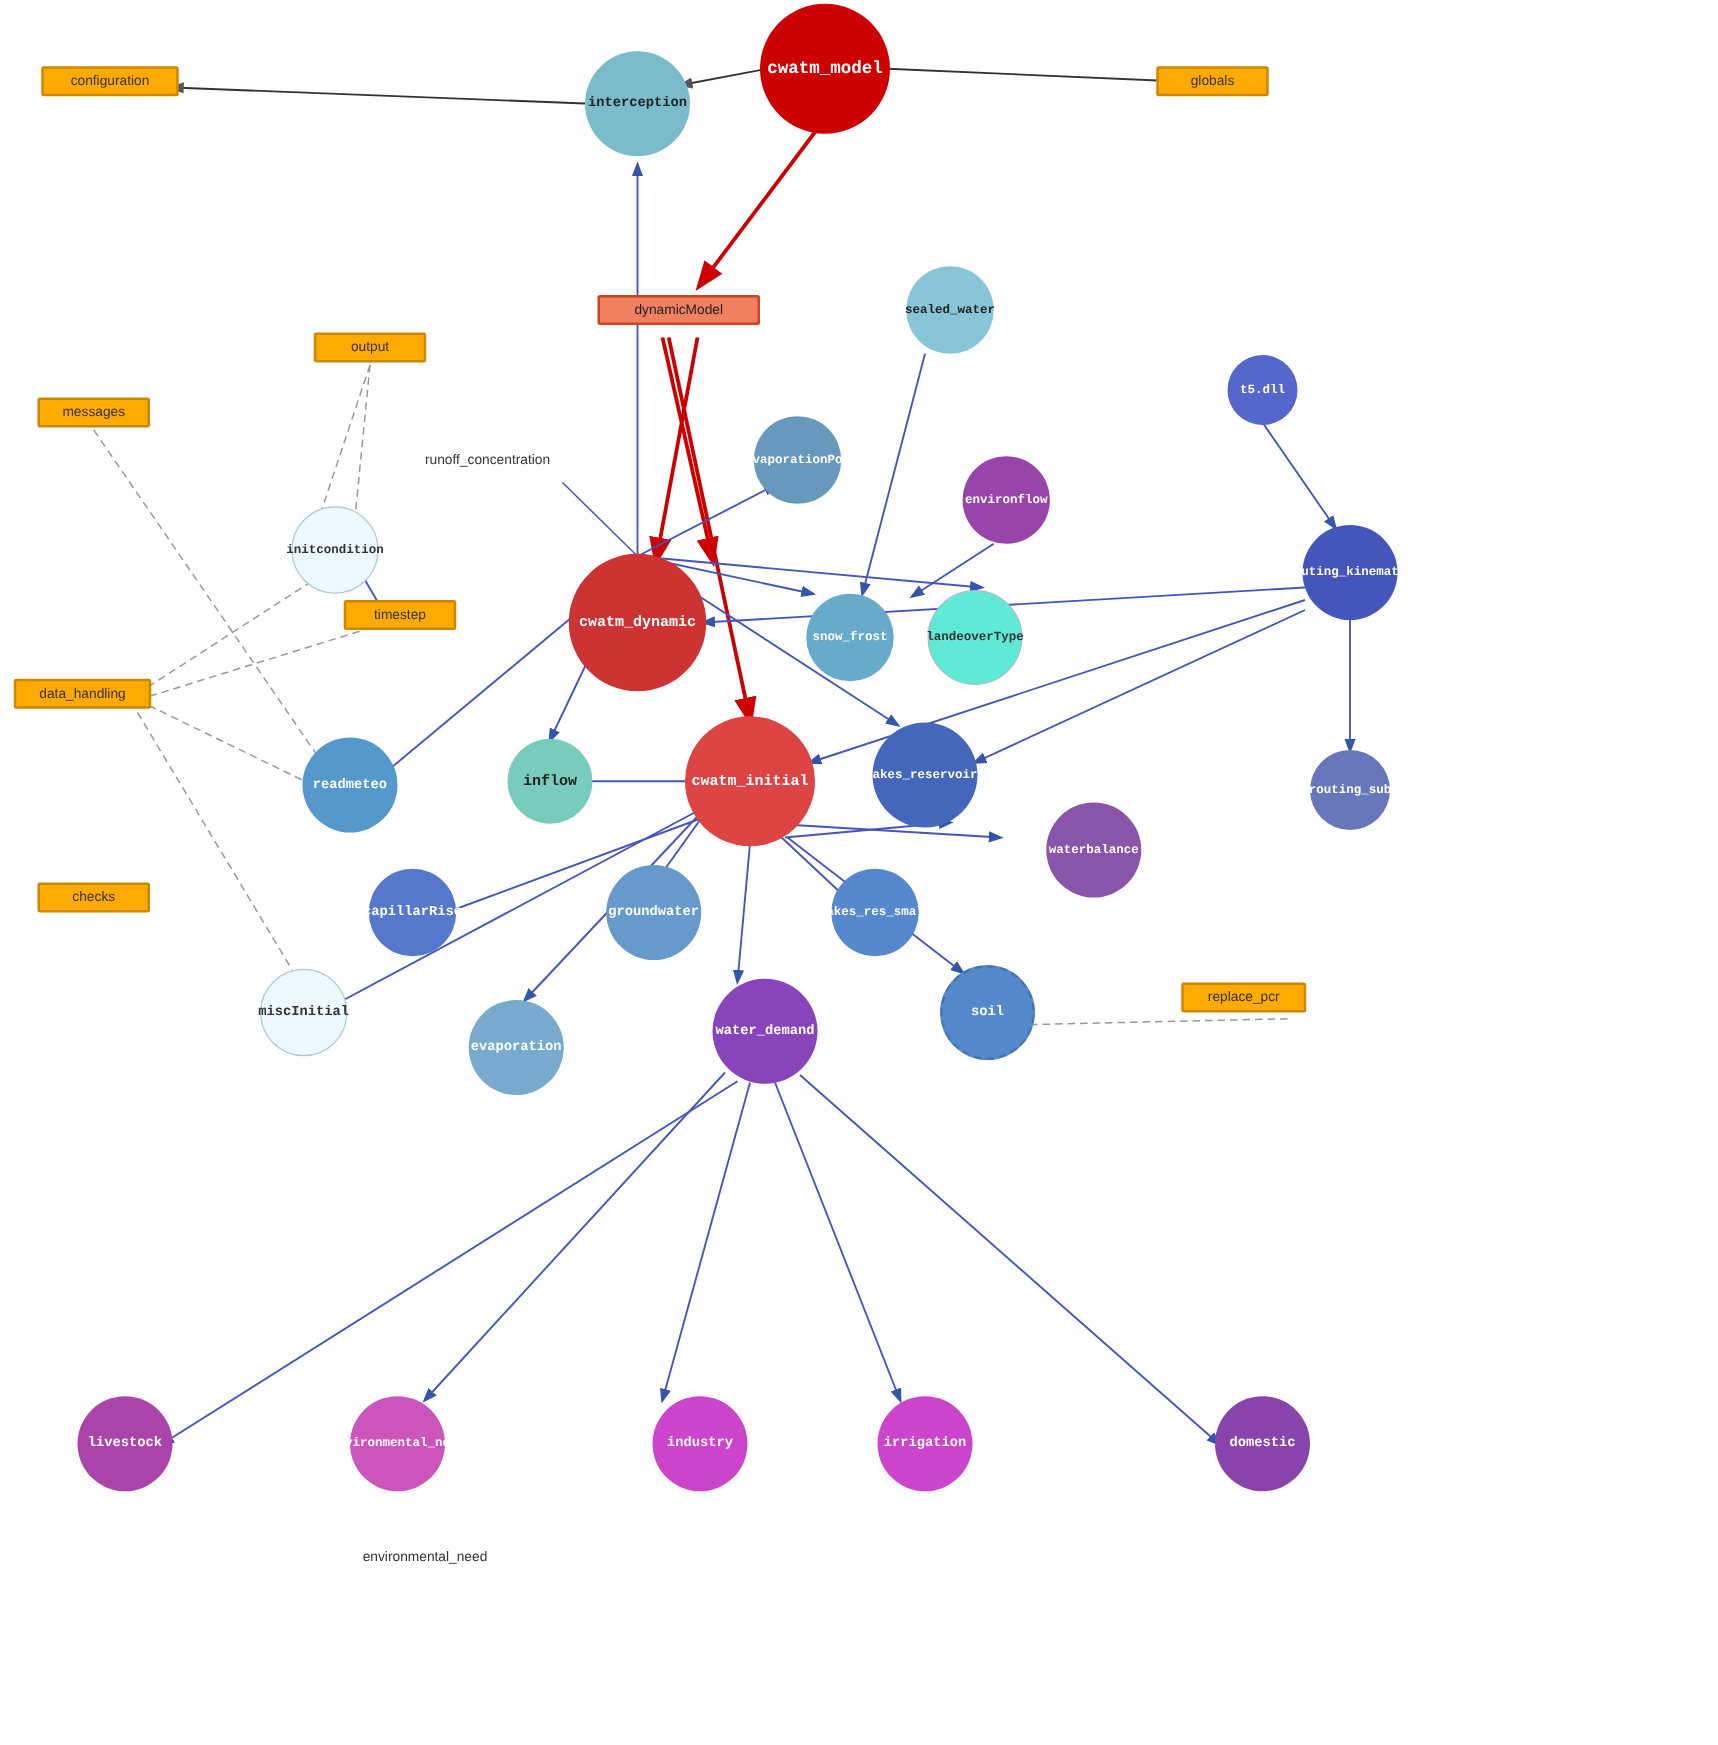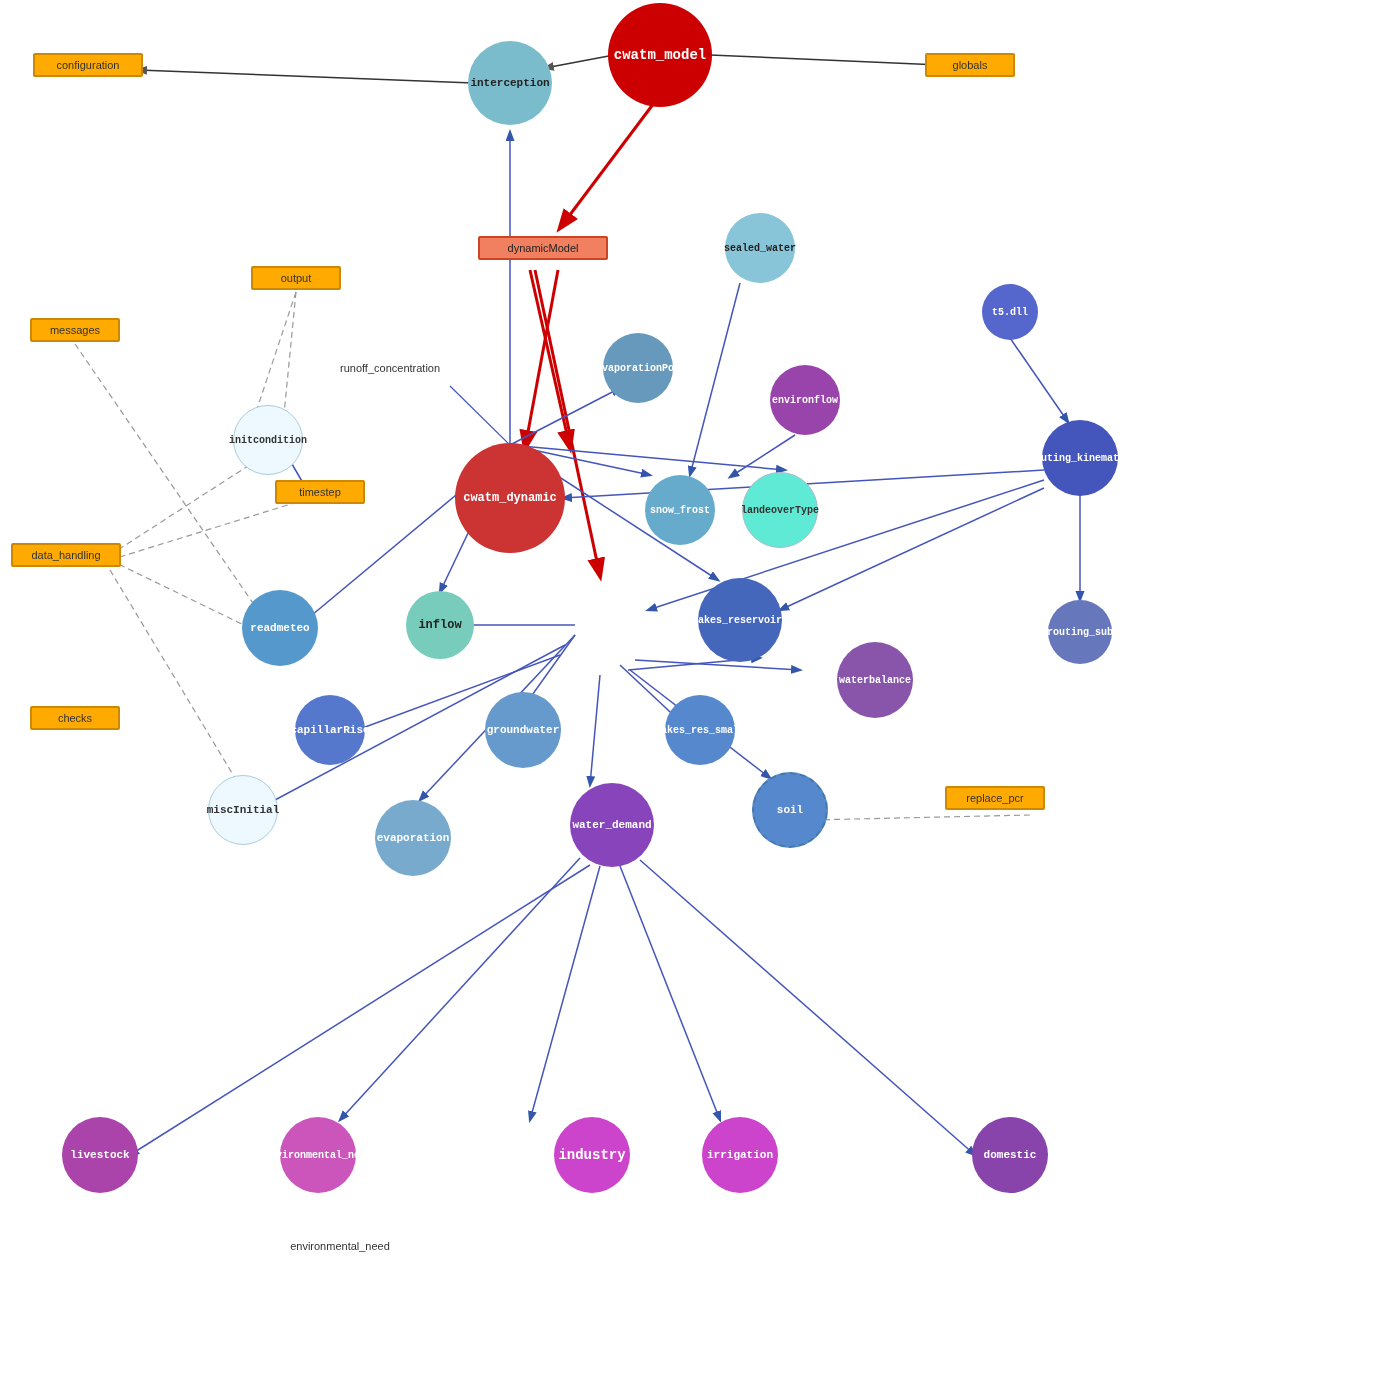--- a/index.html
+++ b/index.html
@@ -148,20 +148,23 @@
 </div>
 
 <div class="node-circle" style="left:1080px;top:632px;width:64px;height:64px;background:#6677bb;color:white;font-size:10px;">
   routing_sub
 </div>
 
 <div class="node-circle" style="left:510px;top:498px;width:110px;height:110px;background:#cc3333;color:white;font-size:12px;">
   cwatm_dynamic
 </div>
 
+<div class="node-circle" style="left:600px;top:625px;width:104px;height:104px;background:#dd4444;color:white;font-size:12px;">
+  cwatm_initial
+</div>
 
 <div class="node-circle" style="left:760px;top:248px;width:70px;height:70px;background:#88c5d8;color:#222;font-size:10px;">
   sealed_water
 </div>
 
 <div class="node-circle" style="left:638px;top:368px;width:70px;height:70px;background:#6699bb;color:white;font-size:10px;">
   evaporationPot
 </div>
 
 <div style="position:absolute;left:340px;top:362px;font-size:11px;color:#333;">
@@ -231,21 +234,21 @@
 <div class="node-circle" style="left:100px;top:1155px;width:76px;height:76px;background:#aa44aa;color:white;font-size:11px;">
   livestock
 </div>
 
 <div class="node-circle" style="left:318px;top:1155px;width:76px;height:76px;background:#cc55bb;color:white;font-size:10px;">
   environmental_need
 </div>
 
 <div style="position:absolute;left:280px;top:1240px;font-size:11px;color:#333;width:120px;text-align:center;">environmental_need</div>
 
-<div class="node-circle" style="left:592px;top:1155px;width:76px;height:76px;background:#cc44cc;color:white;font-size:14px;">
+<div class="node-circle" style="left:560px;top:1155px;width:76px;height:76px;background:#cc44cc;color:white;font-size:11px;">
   industry
 </div>
 
 <div class="node-circle" style="left:740px;top:1155px;width:76px;height:76px;background:#cc44cc;color:white;font-size:11px;">
   irrigation
 </div>
 
 <div class="node-circle" style="left:1010px;top:1155px;width:76px;height:76px;background:#8844aa;color:white;font-size:11px;">
   domestic
 </div>

